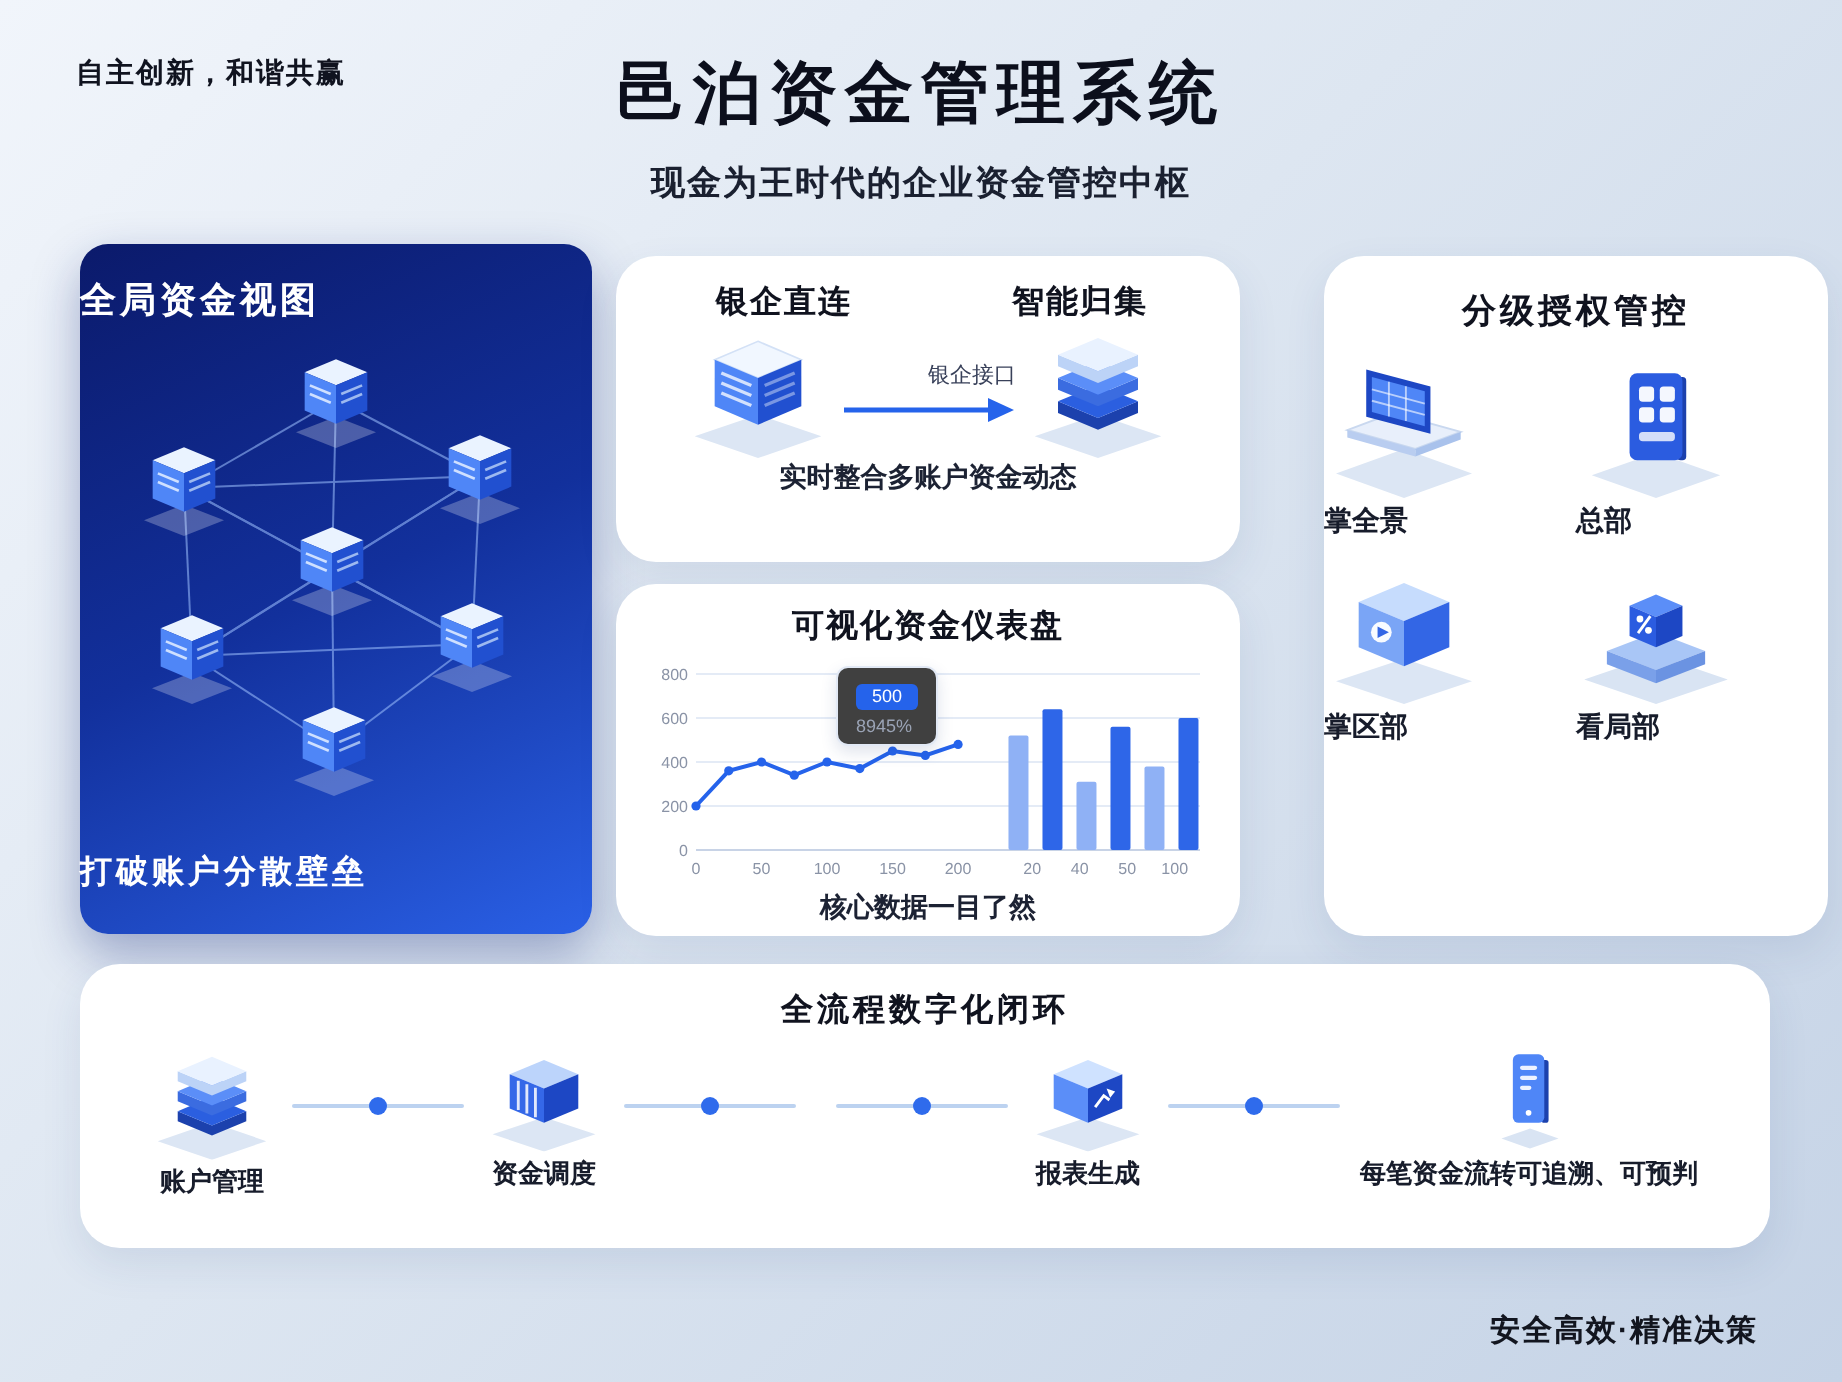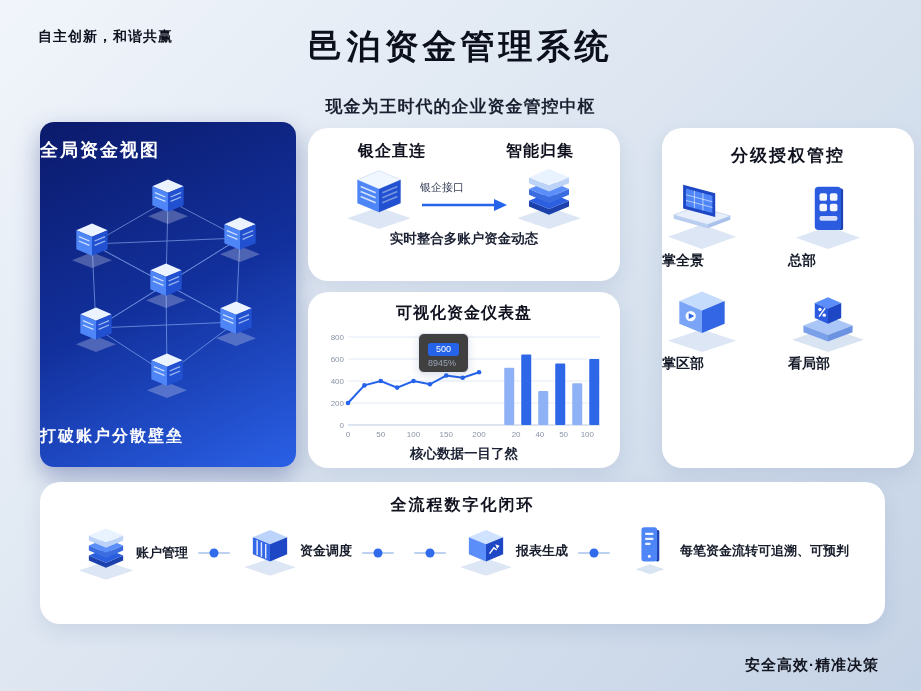--- a/index.html
+++ b/index.html
@@ -2,34 +2,34 @@
 <html><head>
 <meta charset="utf-8">
 <style>
   *{margin:0;padding:0;box-sizing:border-box}
   html,body{width:921px;height:691px}
   body{position:relative;overflow:hidden;color:#10131f;
        font-family:"Liberation Sans","DejaVu Sans",sans-serif;
        background:linear-gradient(135deg,#f1f5fb 0%,#dde6f1 45%,#c5d3e6 100%)}
   .slogan{position:absolute;left:38px;top:28px;font-size:14px;font-weight:700;letter-spacing:1px}
   .main-title{position:absolute;top:24px;left:0;right:0;text-align:center;font-size:34px;font-weight:800;letter-spacing:4px;color:#0c0f1c}
-  .subtitle{position:absolute;top:95px;left:0;right:0;text-align:center;font-size:17px;font-weight:600;color:#1a2030;letter-spacing:1px}
+  .subtitle{position:absolute;top:80px;left:0;right:0;text-align:center;font-size:17px;font-weight:600;color:#1a2030;letter-spacing:1px}
   .panel{position:absolute;background:#fff;border-radius:20px;box-shadow:0 8px 20px rgba(40,70,130,.10)}
   
   #left-panel{left:40px;top:122px;width:256px;height:345px;border-radius:14px;color:#fff;text-align:left;padding-top:16px;
     background:linear-gradient(155deg,#0b1a6b 0%,#12309c 50%,#2a60e6 100%);box-shadow:0 10px 24px rgba(20,40,120,.35)}
   #left-panel h2{font-size:18px;font-weight:700;letter-spacing:2px}
   #left-panel .caption{position:absolute;left:0;right:0;bottom:20px;font-size:16px;font-weight:700;letter-spacing:2px}
   .net{margin:4px auto 0}
   
   #bank-panel{left:308px;top:128px;width:312px;height:153px;padding:13px 16px 0}
   .bank-titles{display:flex;justify-content:space-between;padding:0 30px 0 34px}
   .bank-titles h3{font-size:16px;font-weight:700;letter-spacing:1px}
   .bank-row{display:flex;align-items:center;justify-content:center;margin-top:2px}
-  .arrow-wrap{display:flex;flex-direction:column;align-items:flex-start;margin:0 6px}
+  .arrow-wrap{display:flex;flex-direction:column;align-items:flex-end;margin:0 6px}
   .arrow-label{font-size:11px;color:#39415a;margin-bottom:2px}
   #bank-panel .caption{text-align:center;font-size:13.5px;font-weight:600;color:#1c2233;margin-top:1px}
   
   #dash-panel{left:308px;top:292px;width:312px;height:176px;padding:11px 12px 0;text-align:center}
   #dash-panel h3{font-size:16px;font-weight:700;letter-spacing:1px}
   .chart-wrap{position:relative;width:288px;height:116px;margin:3px auto 0}
   .legend{position:absolute;left:98px;top:6px;background:#404040;border:1px solid #e2e9f5;border-radius:6px;
           box-shadow:0 3px 8px rgba(40,70,130,.15);padding:4px 9px;text-align:left}
   .legend .pill{display:inline-block;background:#2563eb;color:#fff;font-size:9px;line-height:13px;padding:0 8px;border-radius:3px}
   .legend .sub{font-size:9px;color:#9aa3b5;margin-top:2px}
@@ -37,21 +37,21 @@
   
   #auth-panel{left:662px;top:128px;width:252px;height:340px;padding-top:16px;text-align:center}
   #auth-panel h3{font-size:17px;font-weight:700;letter-spacing:2px}
   .auth-grid{display:grid;grid-template-columns:1fr 1fr;margin-top:14px;row-gap:14px}
   .auth-item{display:flex;flex-direction:column;align-items:flex-start}
   .auth-item .label{font-size:14px;font-weight:600;color:#171c2b;margin-top:3px}
   
   #process-panel{left:40px;top:482px;width:845px;height:142px;padding:13px 36px 0}
   #process-panel h3{text-align:center;font-size:16px;font-weight:700;letter-spacing:2px}
   .process-row{display:flex;align-items:flex-start;margin-top:8px}
-  .step{display:flex;flex-direction:row;align-items:center}
+  .step{display:flex;flex-direction:column;align-items:center}
   .step .label{font-size:13px;font-weight:600;color:#171c2b;margin-top:2px;white-space:nowrap}
   .connector{flex:1;height:2px;background:#bcd2f0;border-radius:1px;margin:28px 10px 0;position:relative;min-width:24px}
   .connector::after{content:"";position:absolute;left:50%;top:50%;width:9px;height:9px;border-radius:50%;
                     background:#2f6bec;transform:translate(-50%,-50%)}
   .footer{position:absolute;right:42px;bottom:16px;font-size:15px;font-weight:700;letter-spacing:1px;color:#12151f}
   svg{display:block}
   .defs{position:absolute;width:0;height:0;overflow:hidden}
 </style>
 </head>
 <body>

